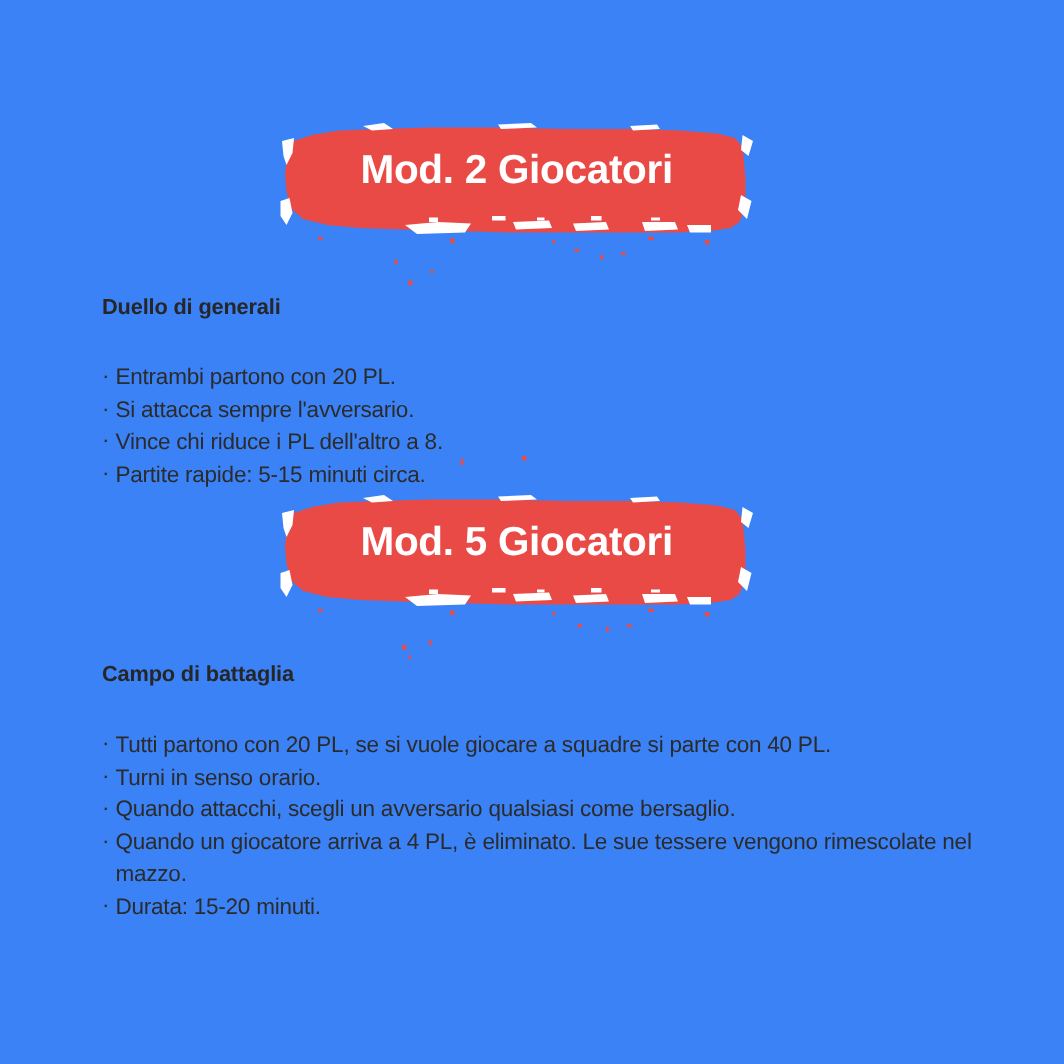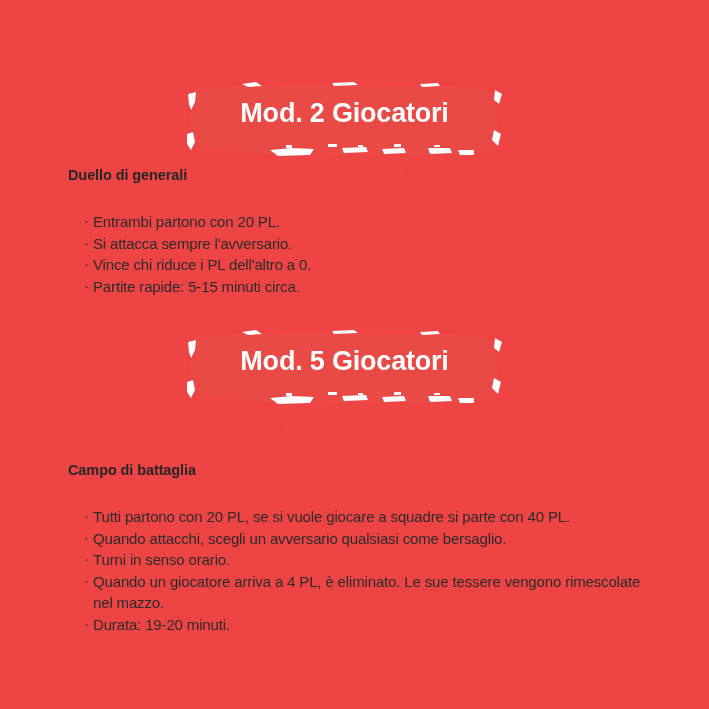--- a/index.html
+++ b/index.html
@@ -13,21 +13,21 @@
     position: relative;
     overflow: hidden;
     font-family: "Liberation Sans", sans-serif;
     -webkit-font-smoothing: antialiased;
   }
 
   .page {
     position: relative;
     width: 709px;
     height: 709px;
-    background: #ef4444;
+    background: #3b82f6;
   }
 
   
   .banner {
     position: absolute;
     left: 182px;
     width: 325px;
     height: 82px;
   }
   .banner-1 { top: 82px; }
@@ -56,36 +56,36 @@
     white-space: nowrap;
     font-family: "Liberation Sans", sans-serif;
   }
 
   
   .section {
     position: absolute;
     left: 68px;
     width: 600px;
   }
-  .section-1 { top: 165px; }
-  .section-2 { top: 460px; }
+  .section-1 { top: 195px; }
+  .section-2 { top: 440px; }
 
   .section-heading {
     font-size: 14.5px;
     font-weight: bold;
     color: #262626;
     letter-spacing: -0.1px;
     line-height: 20px;
     margin: 0 0 26px 0;
     font-family: "Liberation Sans", sans-serif;
   }
 
   .bullet-list {
     list-style: none;
-    margin: 16px;
+    margin: 0;
     padding: 0;
   }
   .bullet-list li {
     position: relative;
     font-size: 15px;
     line-height: 21.5px;
     color: #2b2b2b;
     padding-left: 9px;
     letter-spacing: -0.15px;
     font-family: "Liberation Sans", sans-serif;
@@ -155,21 +155,21 @@
   <div class="speck" style="left:400px; top:170px; width:2px; height:3px;"></div>
   <div class="speck" style="left:414px; top:168px; width:3px; height:2px;"></div>
   <div class="speck" style="left:307px; top:306px; width:2px; height:4px;"></div>
   <div class="speck" style="left:348px; top:304px; width:3px; height:3px;"></div>
 
   <div class="section section-1">
     <h2 class="section-heading">Duello di generali</h2>
     <ul class="bullet-list">
       <li>Entrambi partono con 20 PL.</li>
       <li>Si attacca sempre l'avversario.</li>
-      <li>Vince chi riduce i PL dell'altro a 0.</li>
+      <li>Vince chi riduce i PL dell'altro a 8.</li>
       <li>Partite rapide: 5-15 minuti circa.</li>
     </ul>
   </div>
 
   <div class="banner banner-2">
     <svg viewBox="0 0 325 82" preserveAspectRatio="none">
       <path fill="#ea4a46" d="M10,18 L14,12 L26,8 L44,5 L70,4 L104,3 L150,3 L196,4 L240,4 L272,5 L296,7 L308,10 L313,16
         L314,26 L315,38 L315,48 L314,58 L311,66 L305,70 L292,72 L270,73 L240,73 L200,73 L160,73 L120,72
         L86,71 L58,70 L36,68 L20,64 L12,57 L9,46 L8,34 Z"></path>
       <path fill="#ffffff" d="M6,12 L14,10 L13,20 L9,28 L7,22 Z"></path>
@@ -202,20 +202,20 @@
   <div class="speck" style="left:286px; top:427px; width:2px; height:3px;"></div>
   <div class="speck" style="left:385px; top:416px; width:3px; height:2px;"></div>
   <div class="speck" style="left:404px; top:418px; width:2px; height:3px;"></div>
   <div class="speck" style="left:418px; top:416px; width:3px; height:2px;"></div>
   <div class="speck" style="left:272px; top:437px; width:2px; height:2px;"></div>
 
   <div class="section section-2">
     <h2 class="section-heading">Campo di battaglia</h2>
     <ul class="bullet-list">
       <li>Tutti partono con 20 PL, se si vuole giocare a squadre si parte con 40 PL.</li>
+      <li>Turni in senso orario.</li>
       <li>Quando attacchi, scegli un avversario qualsiasi come bersaglio.</li>
-      <li>Turni in senso orario.</li>
       <li>Quando un giocatore arriva a 4 PL, è eliminato. Le sue tessere vengono rimescolate nel mazzo.</li>
-      <li>Durata: 19-20 minuti.</li>
+      <li>Durata: 15-20 minuti.</li>
     </ul>
   </div>
 
 </div>
 
 </body></html>

